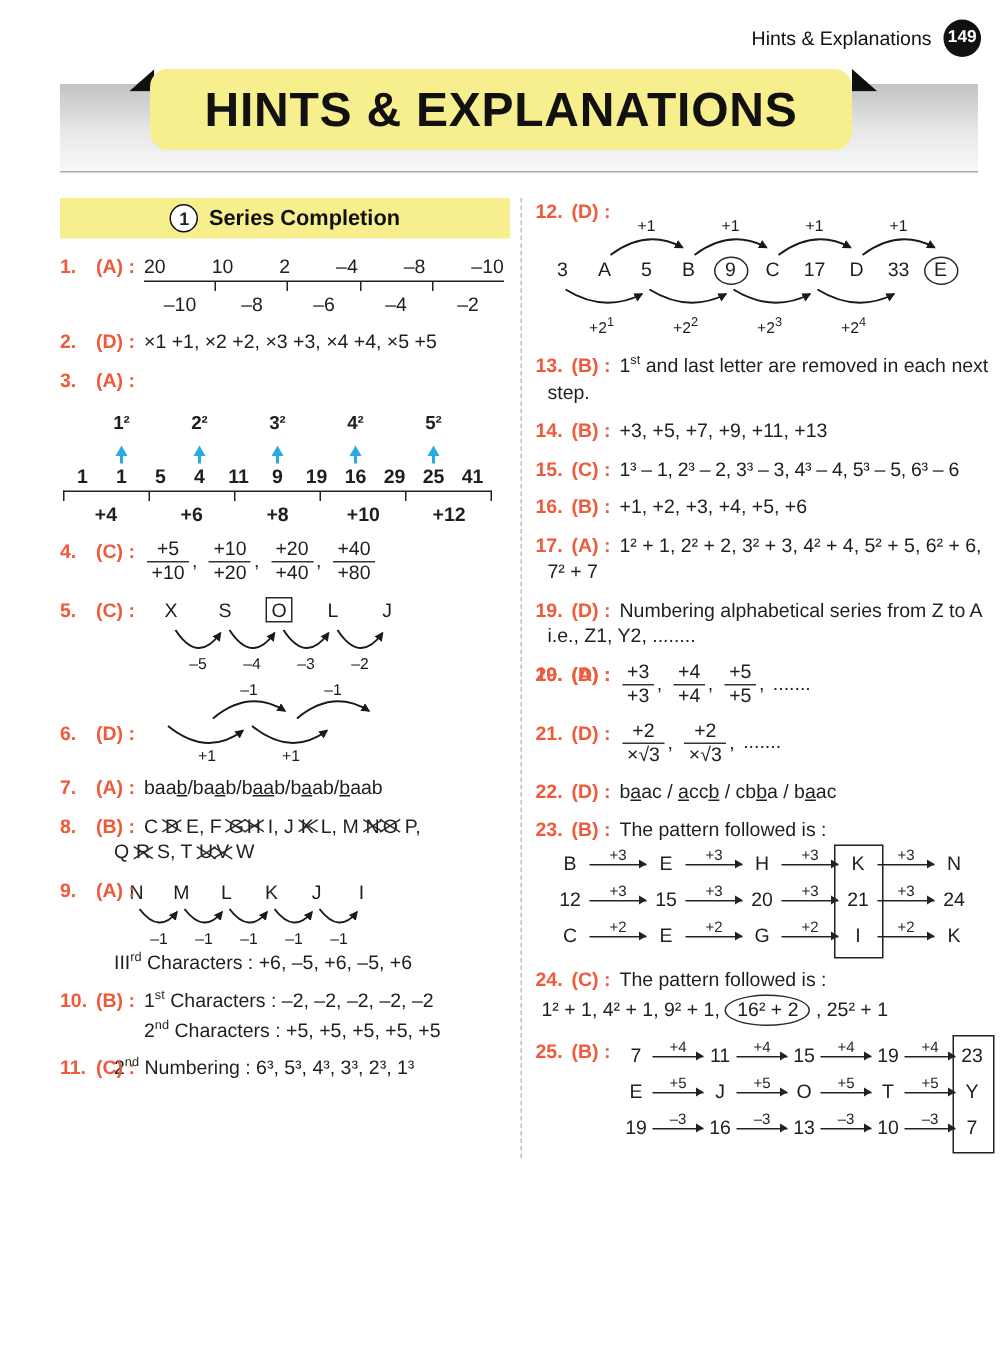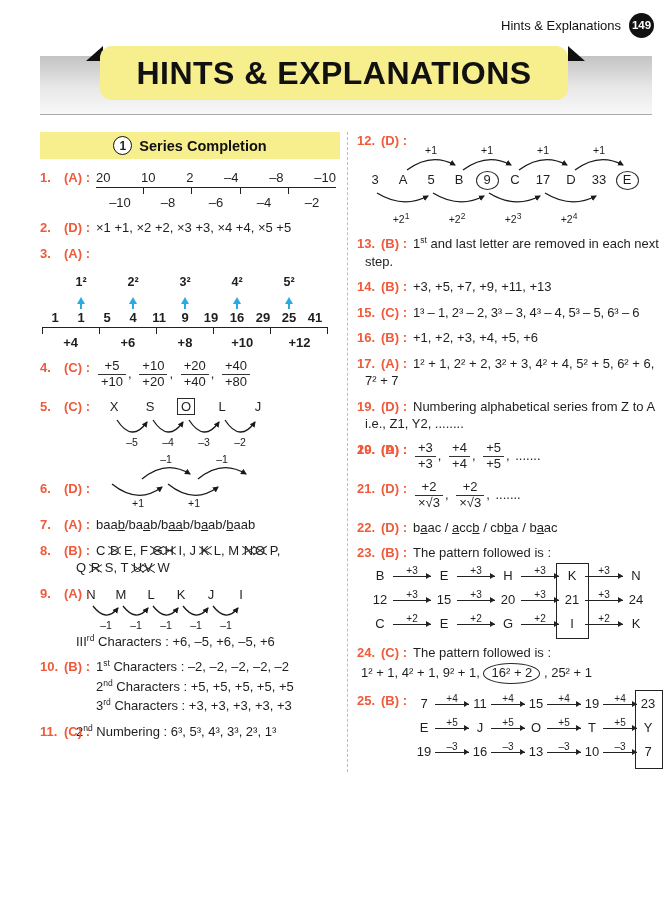--- a/index.html
+++ b/index.html
@@ -288,21 +288,20 @@
           </div>
         </div>
         <div class="lblline mt2"><span>III</span><sup>rd</sup><span> Characters : +6, –5, +6, –5, +6</span></div>
       </div>
 
       <div class="item">
         <span class="inum">10.</span>
         <span class="ians">(B) :</span>
         <div><span>1</span><sup>st</sup><span> Characters : –2, –2, –2, –2, –2</span></div>
         <div class="mt2"><span>2</span><sup>nd</sup><span> Characters : +5, +5, +5, +5, +5</span></div>
-        <div class="mt2"><span>3</span><sup>rd</sup><span> Characters : +3, +3, +3, +3, +3</span></div>
       </div>
 
       <div class="item">
         <span class="inum">11.</span>
         <span class="ians">(C) :</span>
         <div class="lblline mt2"><span>2</span><sup>nd</sup><span> Numbering : 6³, 5³, 4³, 3³, 2³, 1³</span></div>
       </div>
 
     </div>
 

